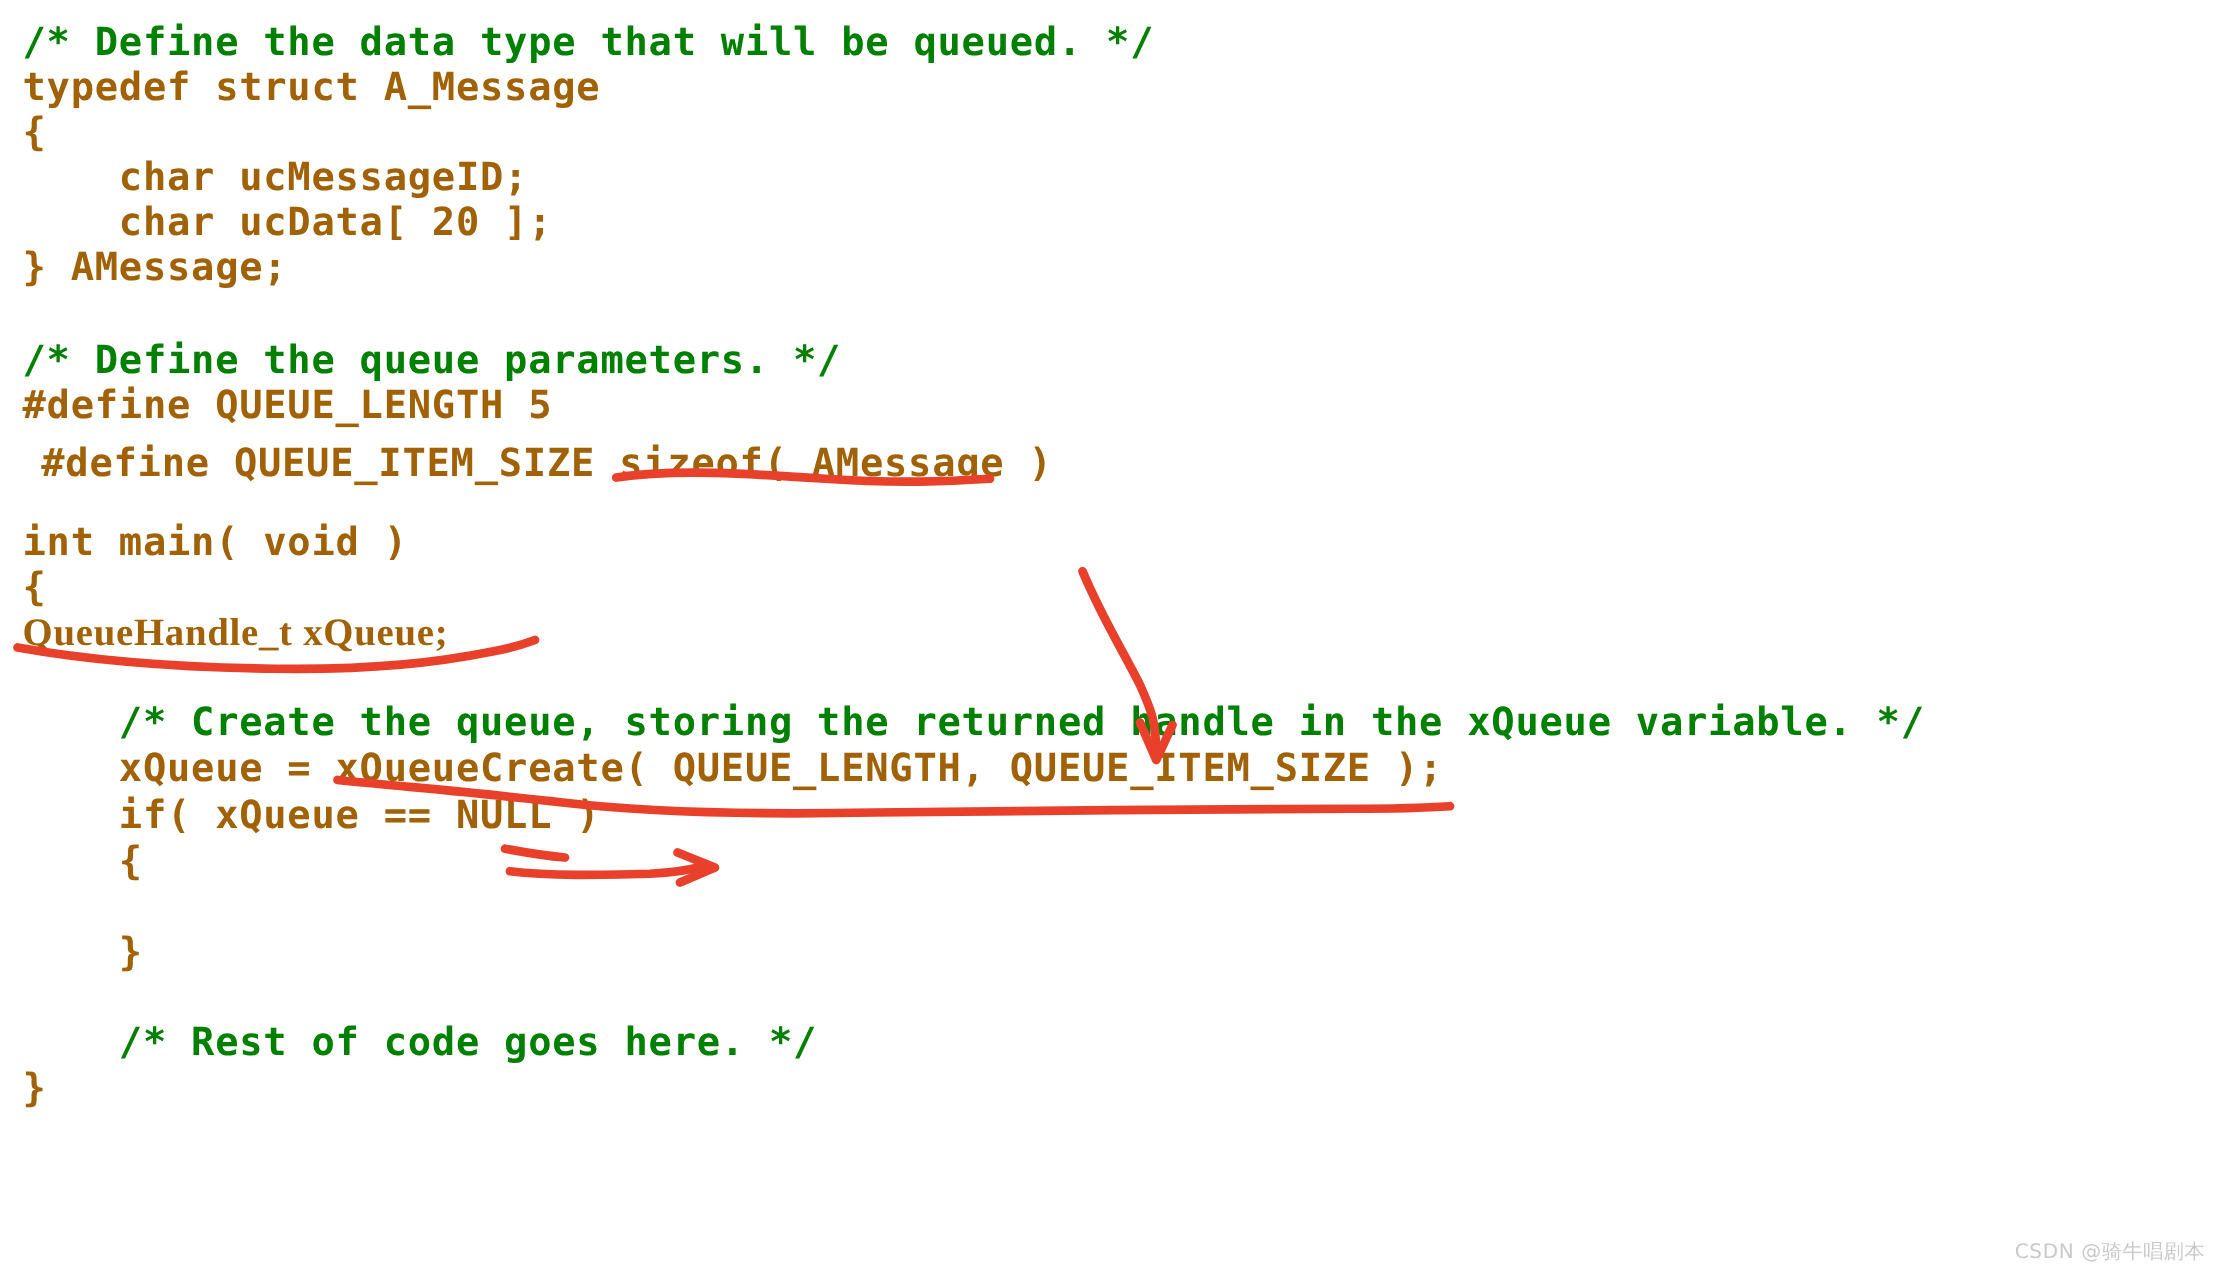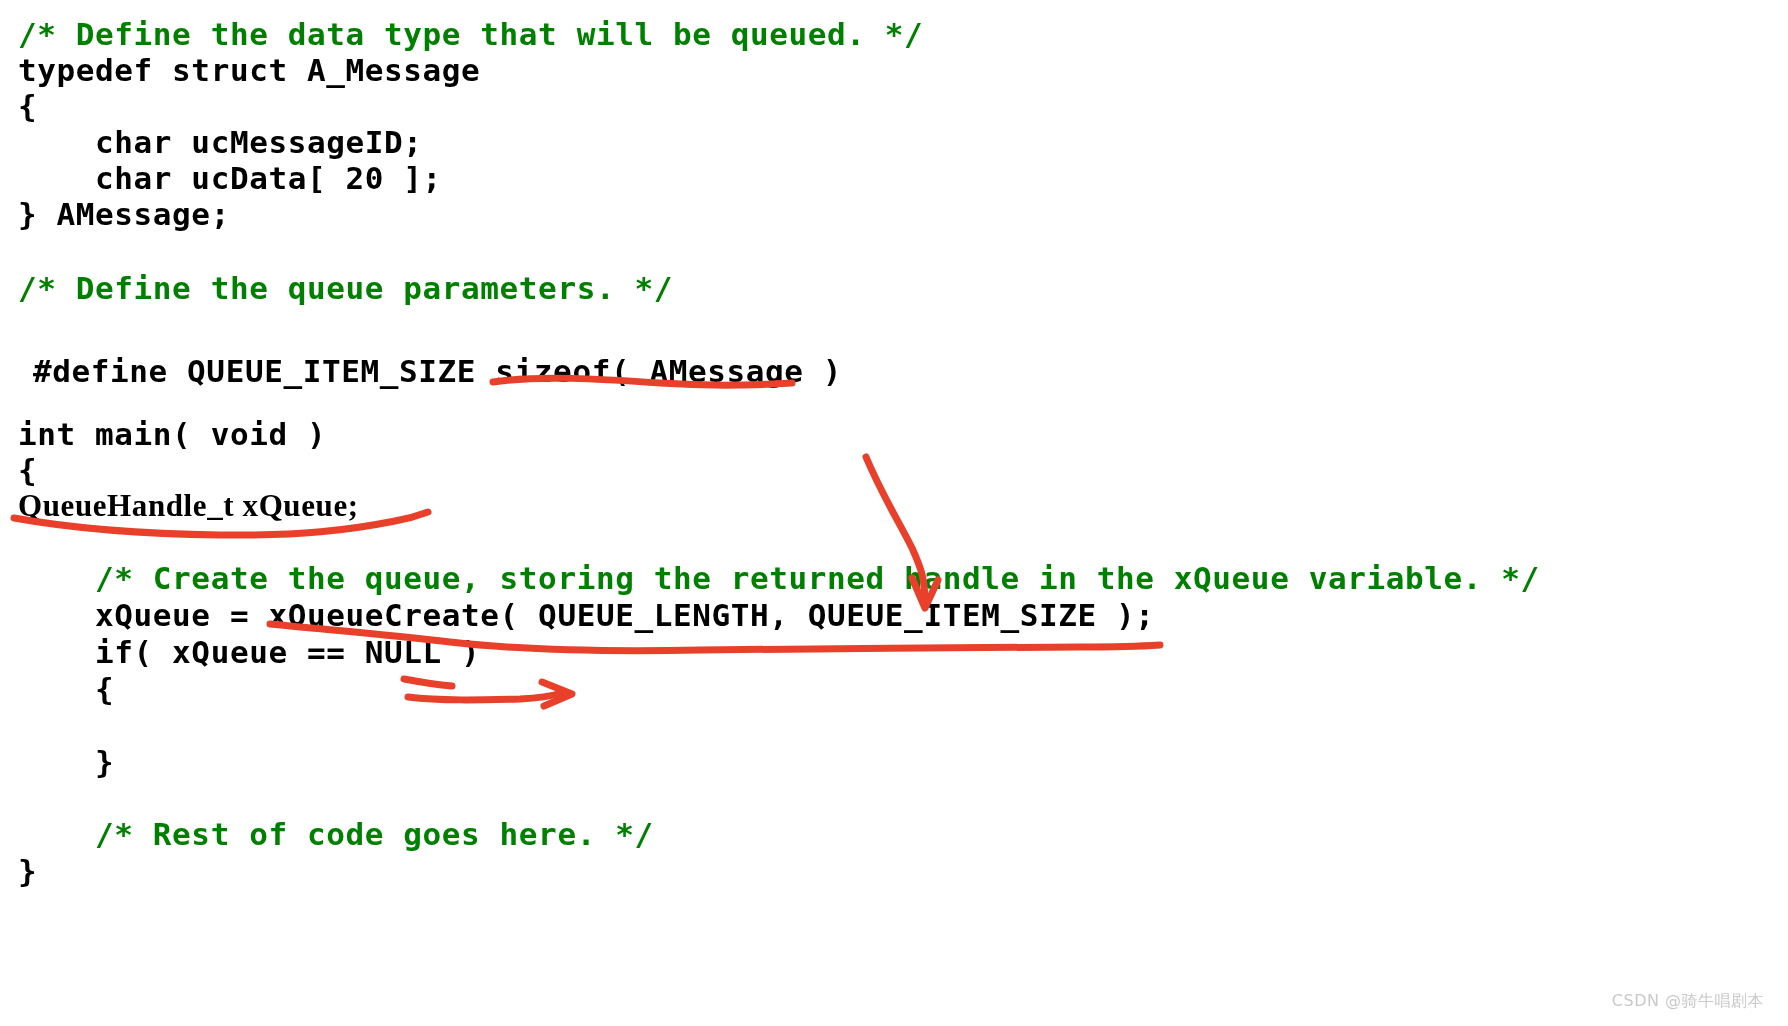--- a/index.html
+++ b/index.html
@@ -27,21 +27,21 @@
 
   .code-line {
     position: absolute;
     left: 18px;
     white-space: pre;
     font-family: "DejaVu Sans Mono", "Liberation Mono", monospace;
     font-size: 31px;
     line-height: 36px;
     font-weight: bold;
     letter-spacing: 0.6px;
-    color: #000000;
+    color: #a16207;
   }
   .code-line.comment {
     color: #008000;
   }
   .code-line.blank {
     color: transparent;
   }
 
   
   #annotation-layer {
@@ -70,20 +70,21 @@
 
 <div id="code-surface">
     <div class="code-line comment" style="top: 16px;">/* Define the data type that will be queued. */</div>
     <div class="code-line " style="top: 52px;">typedef struct A_Message</div>
     <div class="code-line " style="top: 88px;">{</div>
     <div class="code-line " style="top: 124px;">    char ucMessageID;</div>
     <div class="code-line " style="top: 160px;">    char ucData[ 20 ];</div>
     <div class="code-line " style="top: 196px;">} AMessage;</div>
     <div class="code-line blank" style="top: 232px;"></div>
     <div class="code-line comment" style="top: 270px;">/* Define the queue parameters. */</div>
+    <div class="code-line " style="top: 306px;">#define QUEUE_LENGTH 5</div>
     <div class="code-line " style="top: 353px; margin-left: 15px;">#define QUEUE_ITEM_SIZE sizeof( AMessage )</div>
     <div class="code-line blank" style="top: 379px;"></div>
     <div class="code-line " style="top: 416px;">int main( void )</div>
     <div class="code-line " style="top: 452px;">{</div>
     <div class="code-line " style="top: 488px; font-family: Liberation Serif, serif;">QueueHandle_t xQueue;</div>
     <div class="code-line blank" style="top: 524px;"></div>
     <div class="code-line comment" style="top: 560px;">    /* Create the queue, storing the returned handle in the xQueue variable. */</div>
     <div class="code-line " style="top: 597px;">    xQueue = xQueueCreate( QUEUE_LENGTH, QUEUE_ITEM_SIZE );</div>
     <div class="code-line " style="top: 634px;">    if( xQueue == NULL )</div>
     <div class="code-line " style="top: 671px;">    {</div>

